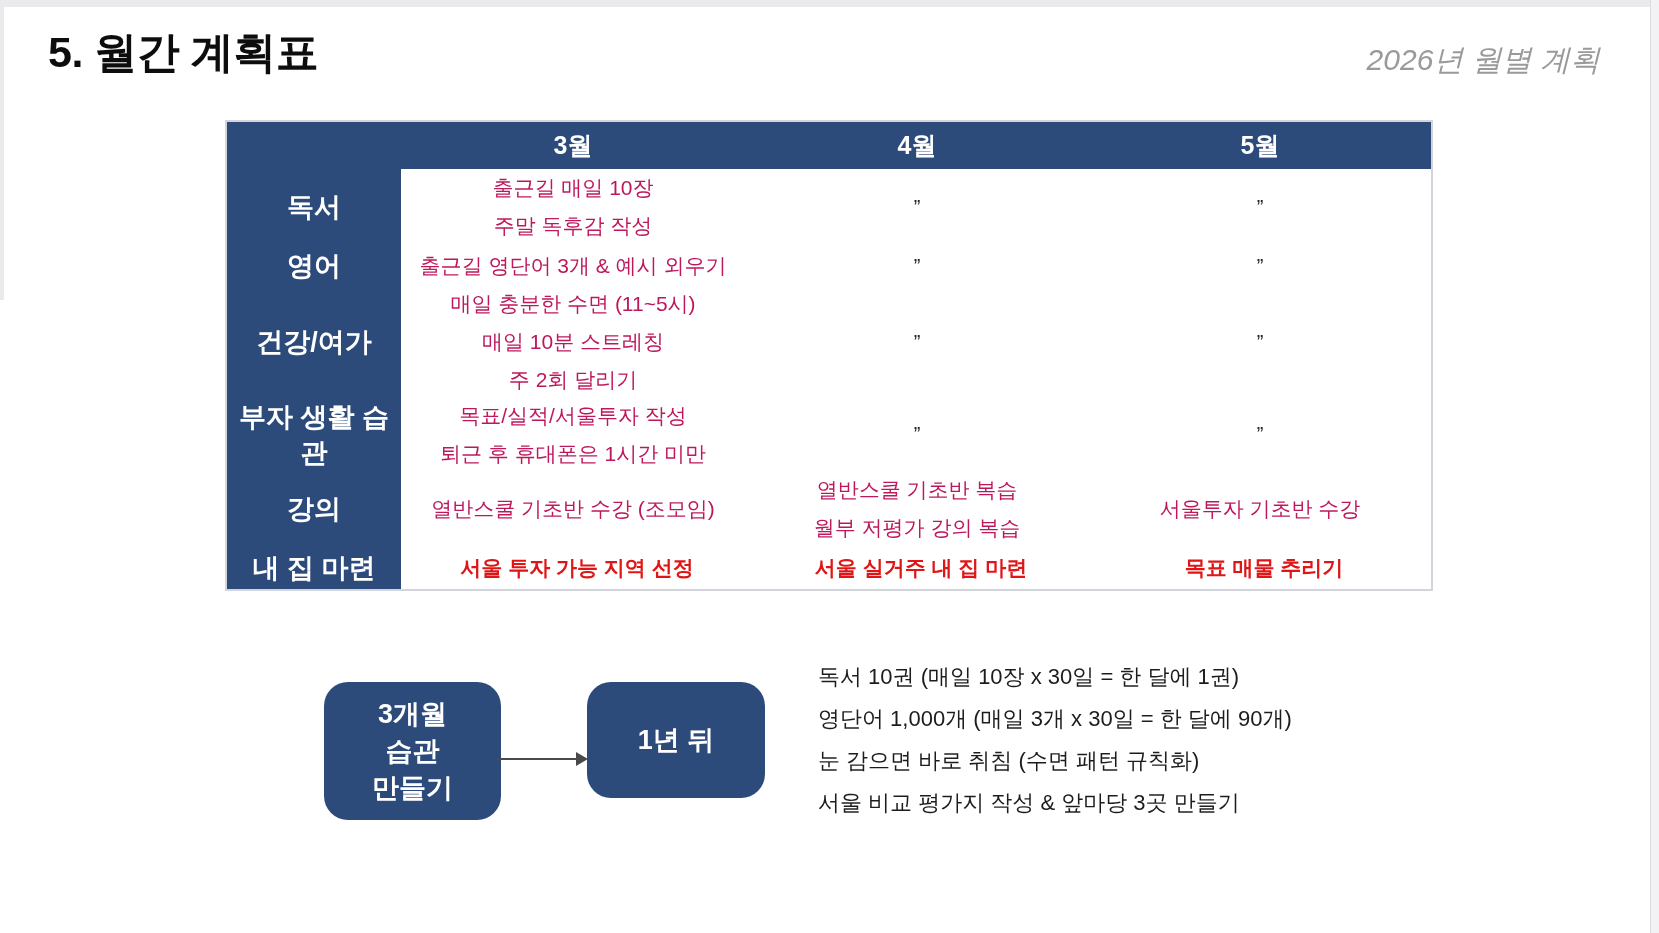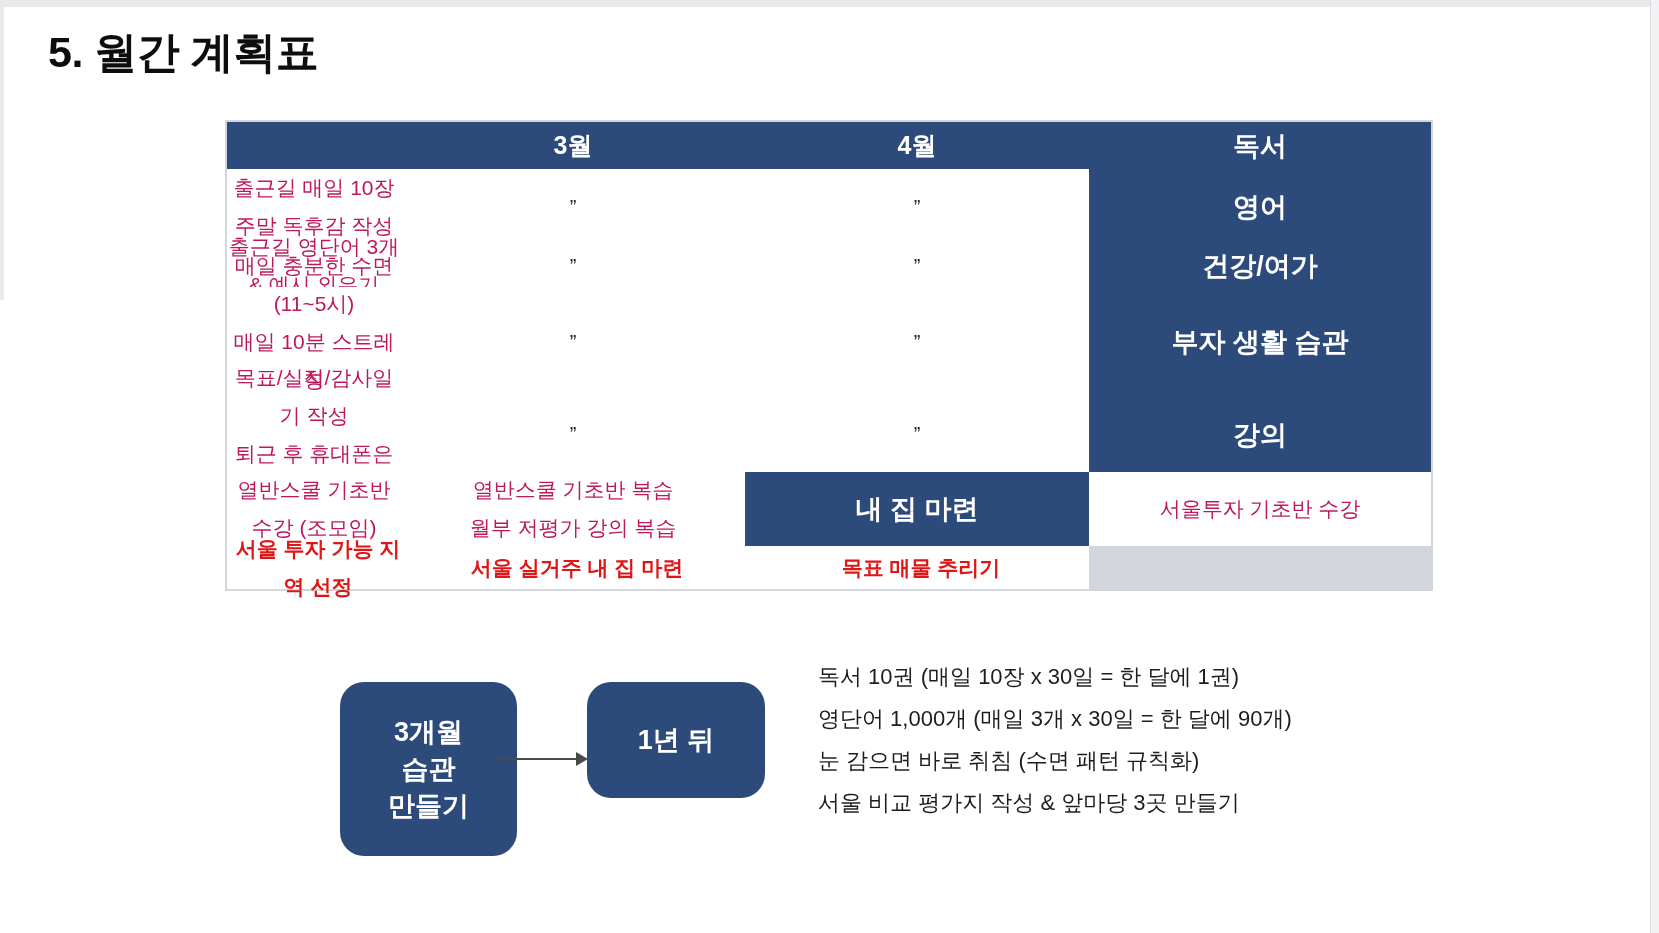--- a/index.html
+++ b/index.html
@@ -40,74 +40,76 @@
   }
   .cell.body{font-size:21px;color:#be185d;line-height:38px;}
   .cell.ditto{font-size:20px;color:#222;line-height:normal;}
   .cell.red{color:var(--red);font-weight:700;padding-left:8px;}
 
   .flow-box{
     position:absolute;background:var(--navy);color:#fff;border-radius:24px;
     display:flex;align-items:center;justify-content:center;text-align:center;
     font-weight:700;font-size:27px;line-height:37px;white-space:pre-line;
   }
-  .box1{left:340px;top:682px;width:177px;height:174px;}
+  .box1{left:324px;top:682px;width:177px;height:138px;}
   .box2{left:587px;top:682px;width:178px;height:116px;}
   .flow-arrow{position:absolute;left:497px;top:744px;}
 
   .notes{position:absolute;left:818px;top:656px;}
   .note{height:42px;line-height:42px;font-size:22px;color:#1c1c1c;white-space:nowrap;}
 </style>
 </head>
 <body>
 
 <div class="slide">
   <div class="edge edge-top"></div>
   <div class="edge edge-left"></div>
   <div class="edge edge-right"></div>
 
   <h1 class="title">5. 월간 계획표</h1>
+  <div class="subtitle">2026년 월별 계획</div>
 
   <div class="plan-table">
 
     <div class="cell head corner"></div>
     <div class="cell head">3월</div>
     <div class="cell head">4월</div>
+    <div class="cell head">5월</div>
 
     <div class="cell label">독서</div>
     <div class="cell body">출근길 매일 10장
 주말 독후감 작성</div>
     <div class="cell body ditto">”</div>
     <div class="cell body ditto">”</div>
 
     <div class="cell label">영어</div>
     <div class="cell body">출근길 영단어 3개 &amp; 예시 외우기</div>
     <div class="cell body ditto">”</div>
     <div class="cell body ditto">”</div>
 
     <div class="cell label">건강/여가</div>
     <div class="cell body">매일 충분한 수면 (11~5시)
 매일 10분 스트레칭
 주 2회 달리기</div>
     <div class="cell body ditto">”</div>
     <div class="cell body ditto">”</div>
 
     <div class="cell label">부자 생활 습관</div>
-    <div class="cell body">목표/실적/감사일기 작성
+    <div class="cell body">목표/실적/서울투자 작성
 퇴근 후 휴대폰은 1시간 미만</div>
     <div class="cell body ditto">”</div>
     <div class="cell body ditto">”</div>
 
     <div class="cell label">강의</div>
     <div class="cell body">열반스쿨 기초반 수강 (조모임)</div>
     <div class="cell body">열반스쿨 기초반 복습
 월부 저평가 강의 복습</div>
+    <div class="cell body">서울투자 기초반 수강</div>
+
     <div class="cell label">내 집 마련</div>
-
-    <div class="cell body">서울투자 기초반 수강</div>
     <div class="cell body red">서울 투자 가능 지역 선정</div>
     <div class="cell body red">서울 실거주 내 집 마련</div>
     <div class="cell body red">목표 매물 추리기</div>
   </div>
 
   <div class="flow-box box1">3개월
 습관
 만들기</div>
   <svg class="flow-arrow" width="92" height="30" viewBox="0 0 92 30">
     <line x1="0" y1="15" x2="79" y2="15" stroke="#4a4a4a" stroke-width="2"></line>

